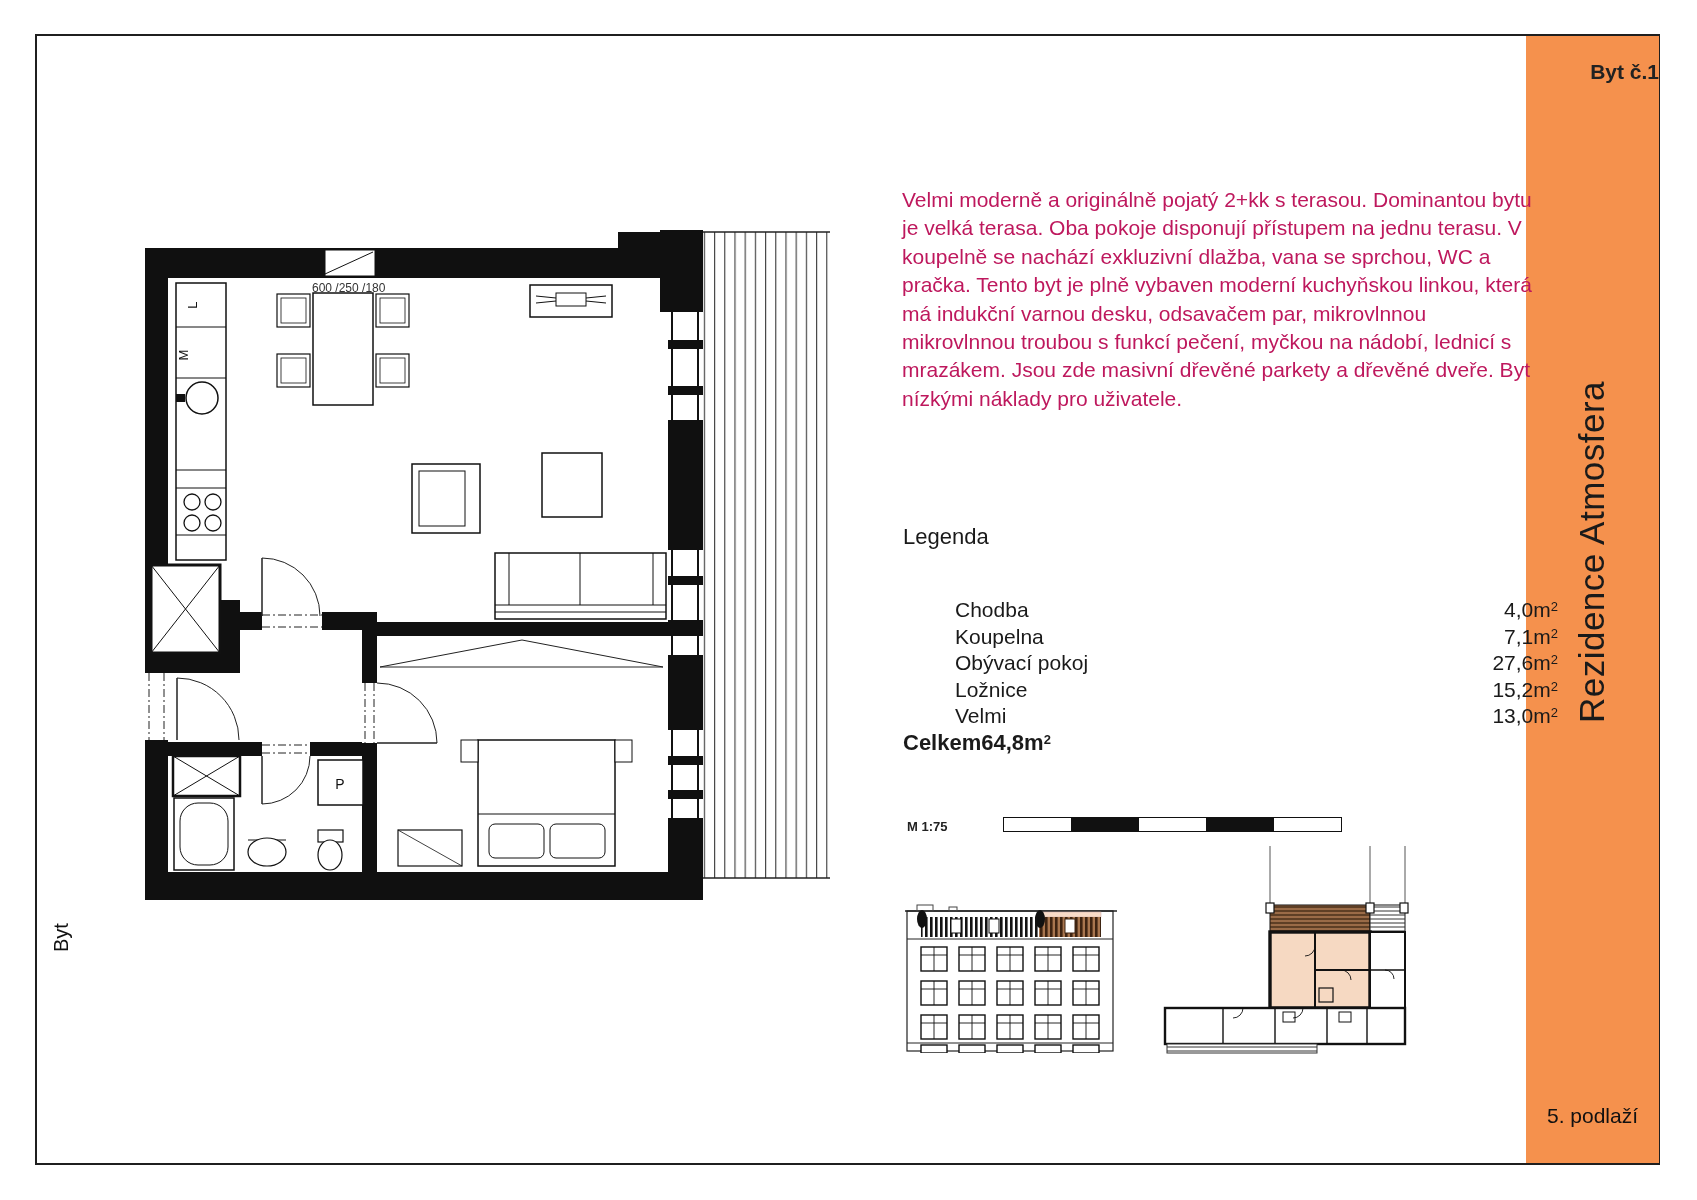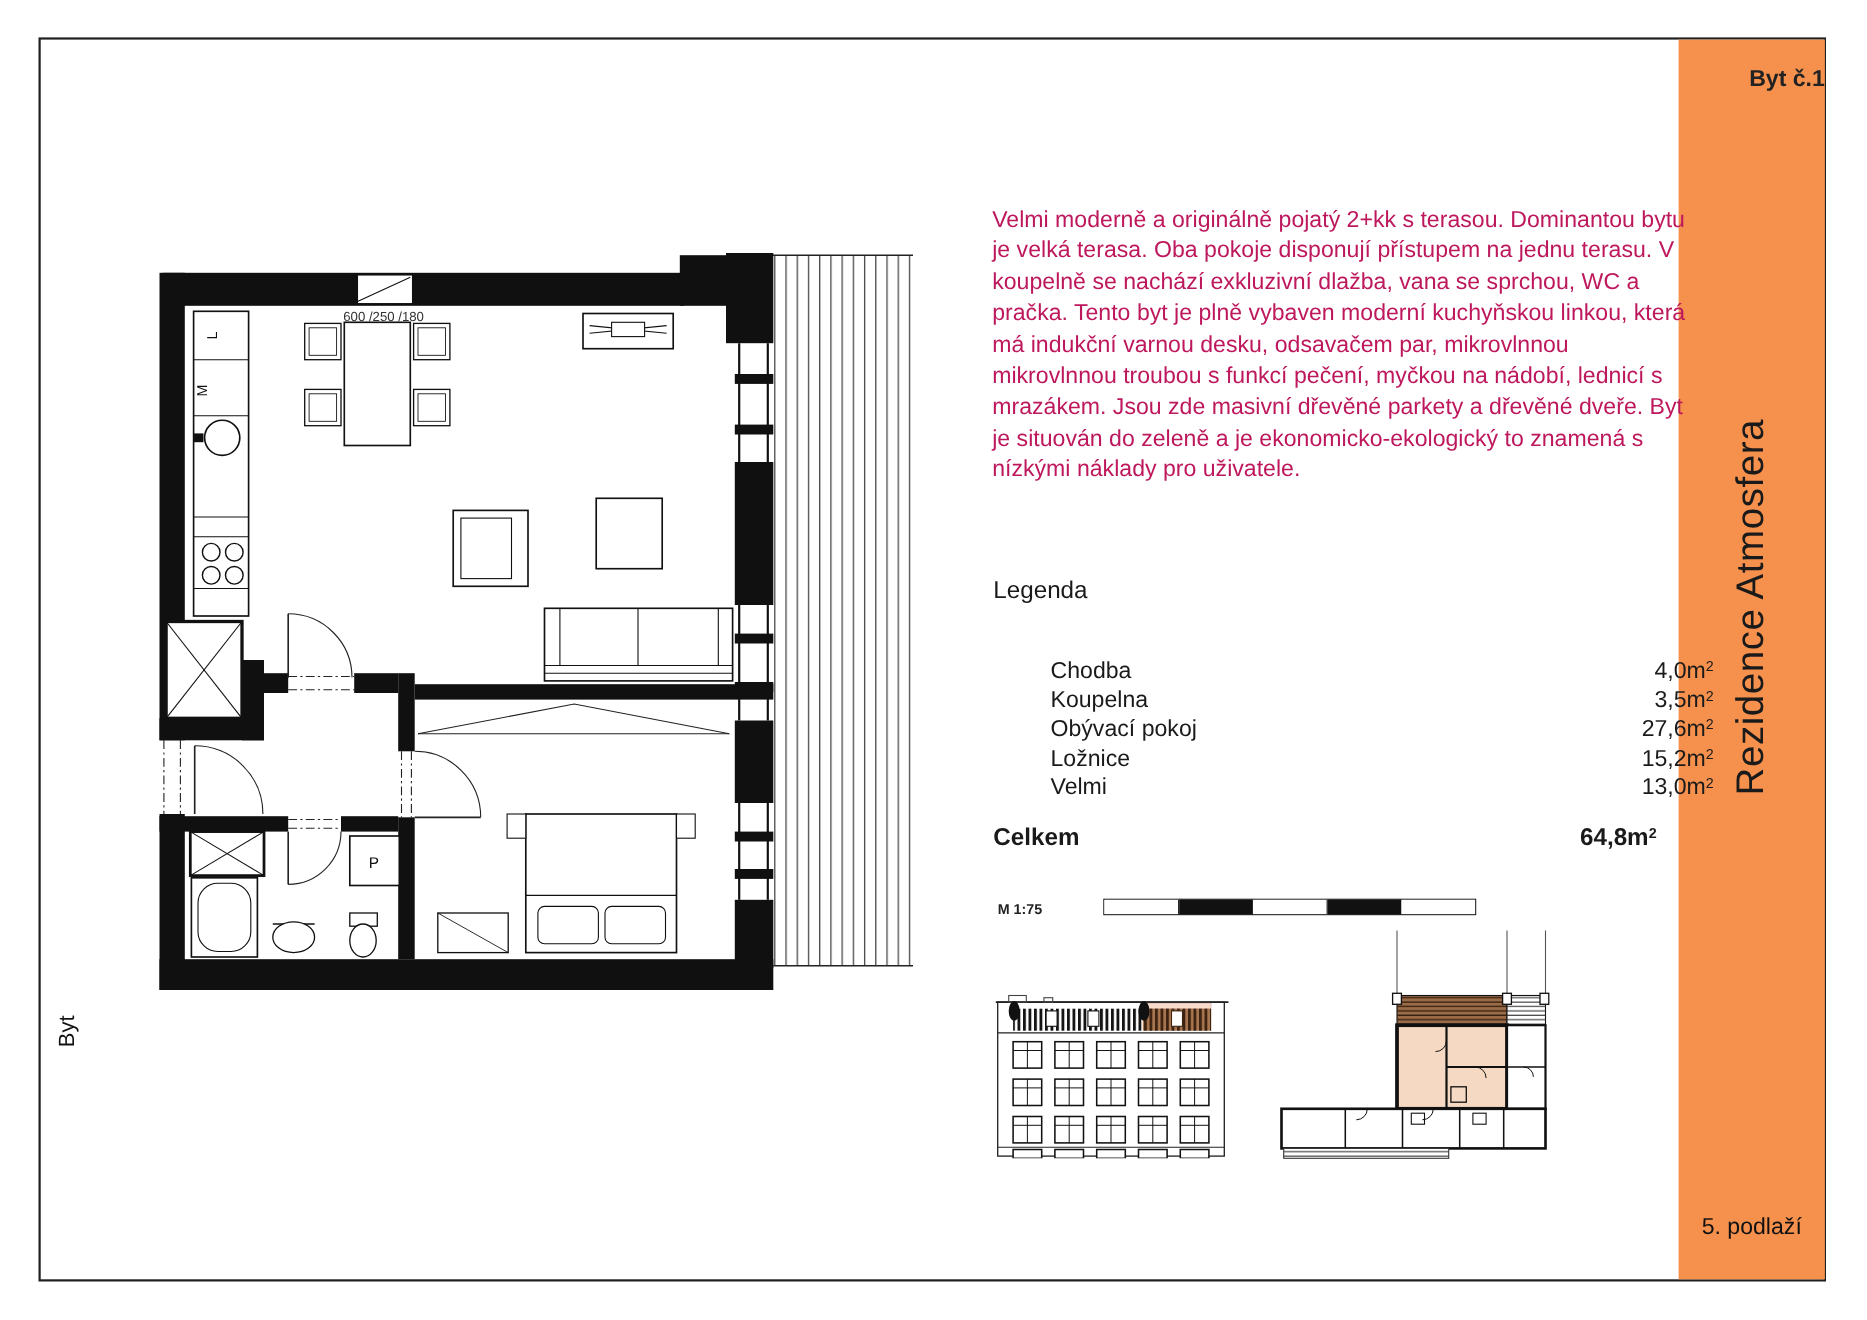--- a/index.html
+++ b/index.html
@@ -37,22 +37,22 @@
   }
   .description div{white-space:nowrap;}
   .legend-title{
     position:absolute;left:903px;top:524px;font-size:22px;font-weight:normal;
   }
   .legend-rows{
     position:absolute;left:955px;top:597px;width:603px;font-size:21px;
   }
   .legend-row{display:flex;justify-content:space-between;line-height:26.5px;}
   .legend-total{
-    position:absolute;left:903px;top:748px;width:603px;font-size:22px;
-    font-weight:bold;display:flex;justify-content:space-between;
+    position:absolute;left:903px;top:730px;width:603px;font-size:22px;
+    font-weight:bold;display:flex;
   }
   sup{font-size:13px;vertical-align:6px;line-height:0;}
   .scale-label{
     position:absolute;left:907px;top:819px;font-size:13px;font-weight:bold;color:#222;
   }
   .scale-bar{
     position:absolute;left:1003px;top:817px;width:337px;height:13px;
     border:1px solid #111;display:flex;
   }
   .scale-seg{flex:1;border-right:1px solid #111;}
@@ -76,34 +76,33 @@
 <div class="side-label">Byt</div>
 
 <div class="description">
   <div>Velmi moderně a originálně pojatý 2+kk s terasou. Dominantou bytu</div>
   <div>je velká terasa. Oba pokoje disponují přístupem na jednu terasu. V</div>
   <div>koupelně se nachází exkluzivní dlažba, vana se sprchou, WC a</div>
   <div>pračka. Tento byt je plně vybaven moderní kuchyňskou linkou, která</div>
   <div>má indukční varnou desku, odsavačem par, mikrovlnnou</div>
   <div>mikrovlnnou troubou s funkcí pečení, myčkou na nádobí, lednicí s</div>
   <div>mrazákem. Jsou zde masivní dřevěné parkety a dřevěné dveře. Byt</div>
-  <div>je situován do zeleně a je ekonomicko-ekologický to znamená s</div>
   <div>nízkými náklady pro uživatele.</div>
 </div>
 
 <div class="legend-title">Legenda</div>
 
 <div class="legend-rows">
   <div class="legend-row">
     <span>Chodba</span>
     <span><span>4,0</span><span>m</span><sup>2</sup></span>
   </div>
   <div class="legend-row">
     <span>Koupelna</span>
-    <span><span>3,5</span><span>m</span><sup>2</sup></span>
+    <span><span>7,1</span><span>m</span><sup>2</sup></span>
   </div>
   <div class="legend-row">
     <span>Obývací pokoj</span>
     <span><span>27,6</span><span>m</span><sup>2</sup></span>
   </div>
   <div class="legend-row">
     <span>Ložnice</span>
     <span><span>15,2</span><span>m</span><sup>2</sup></span>
   </div>
   <div class="legend-row">

